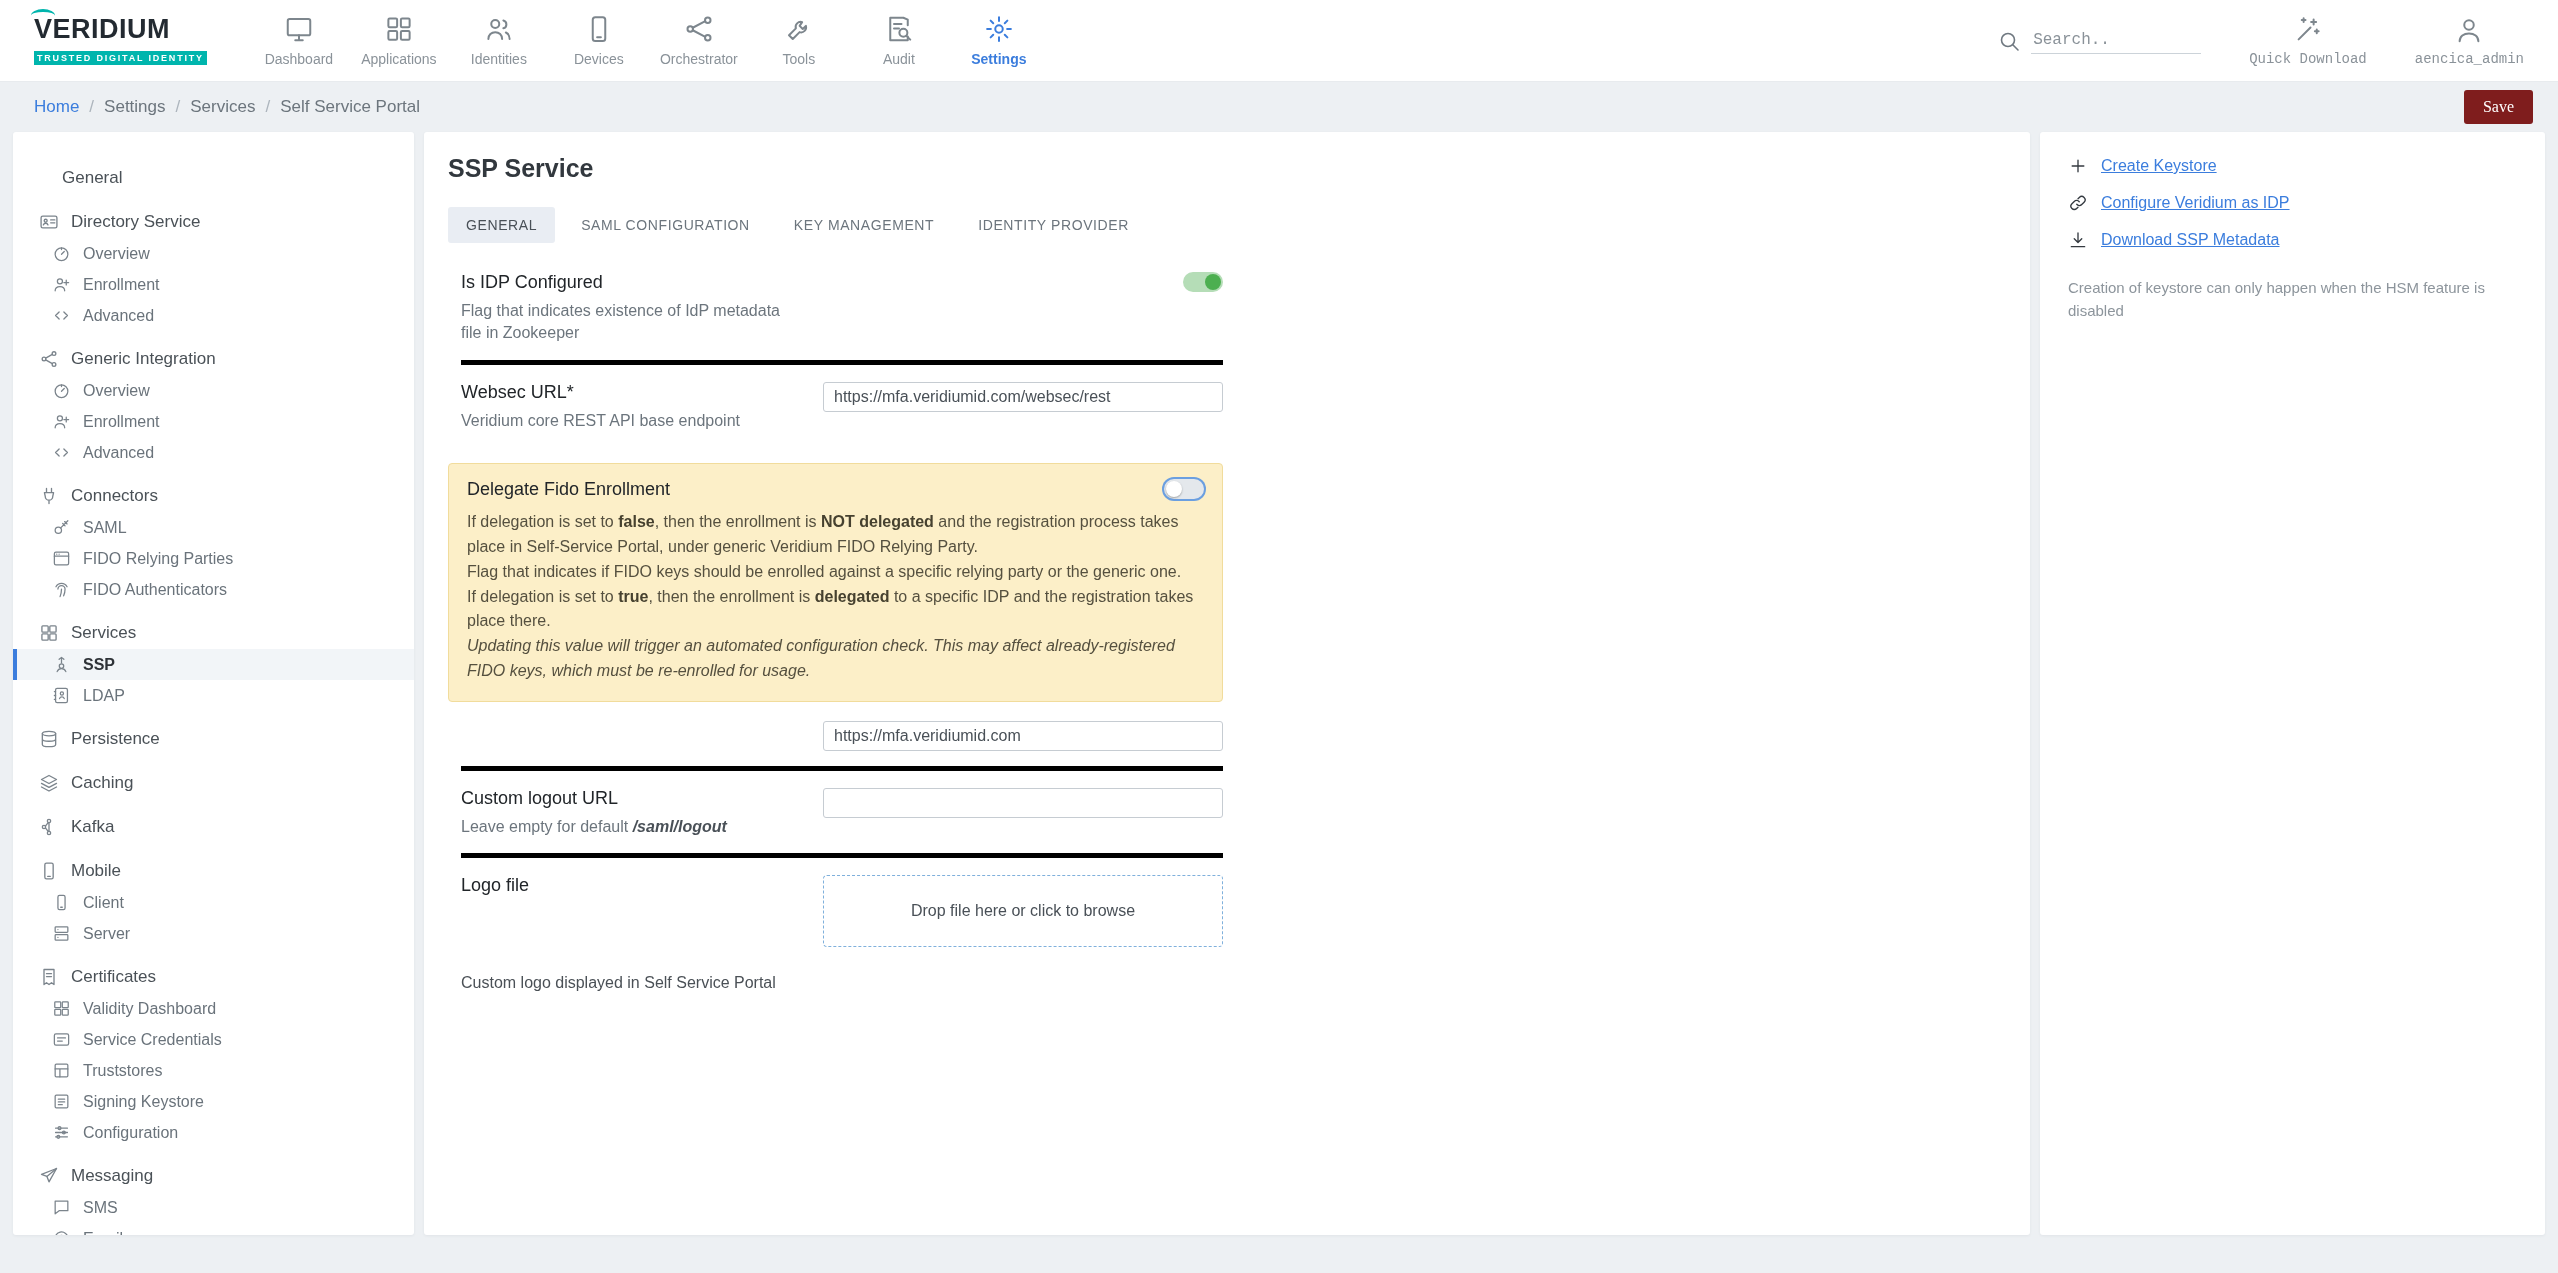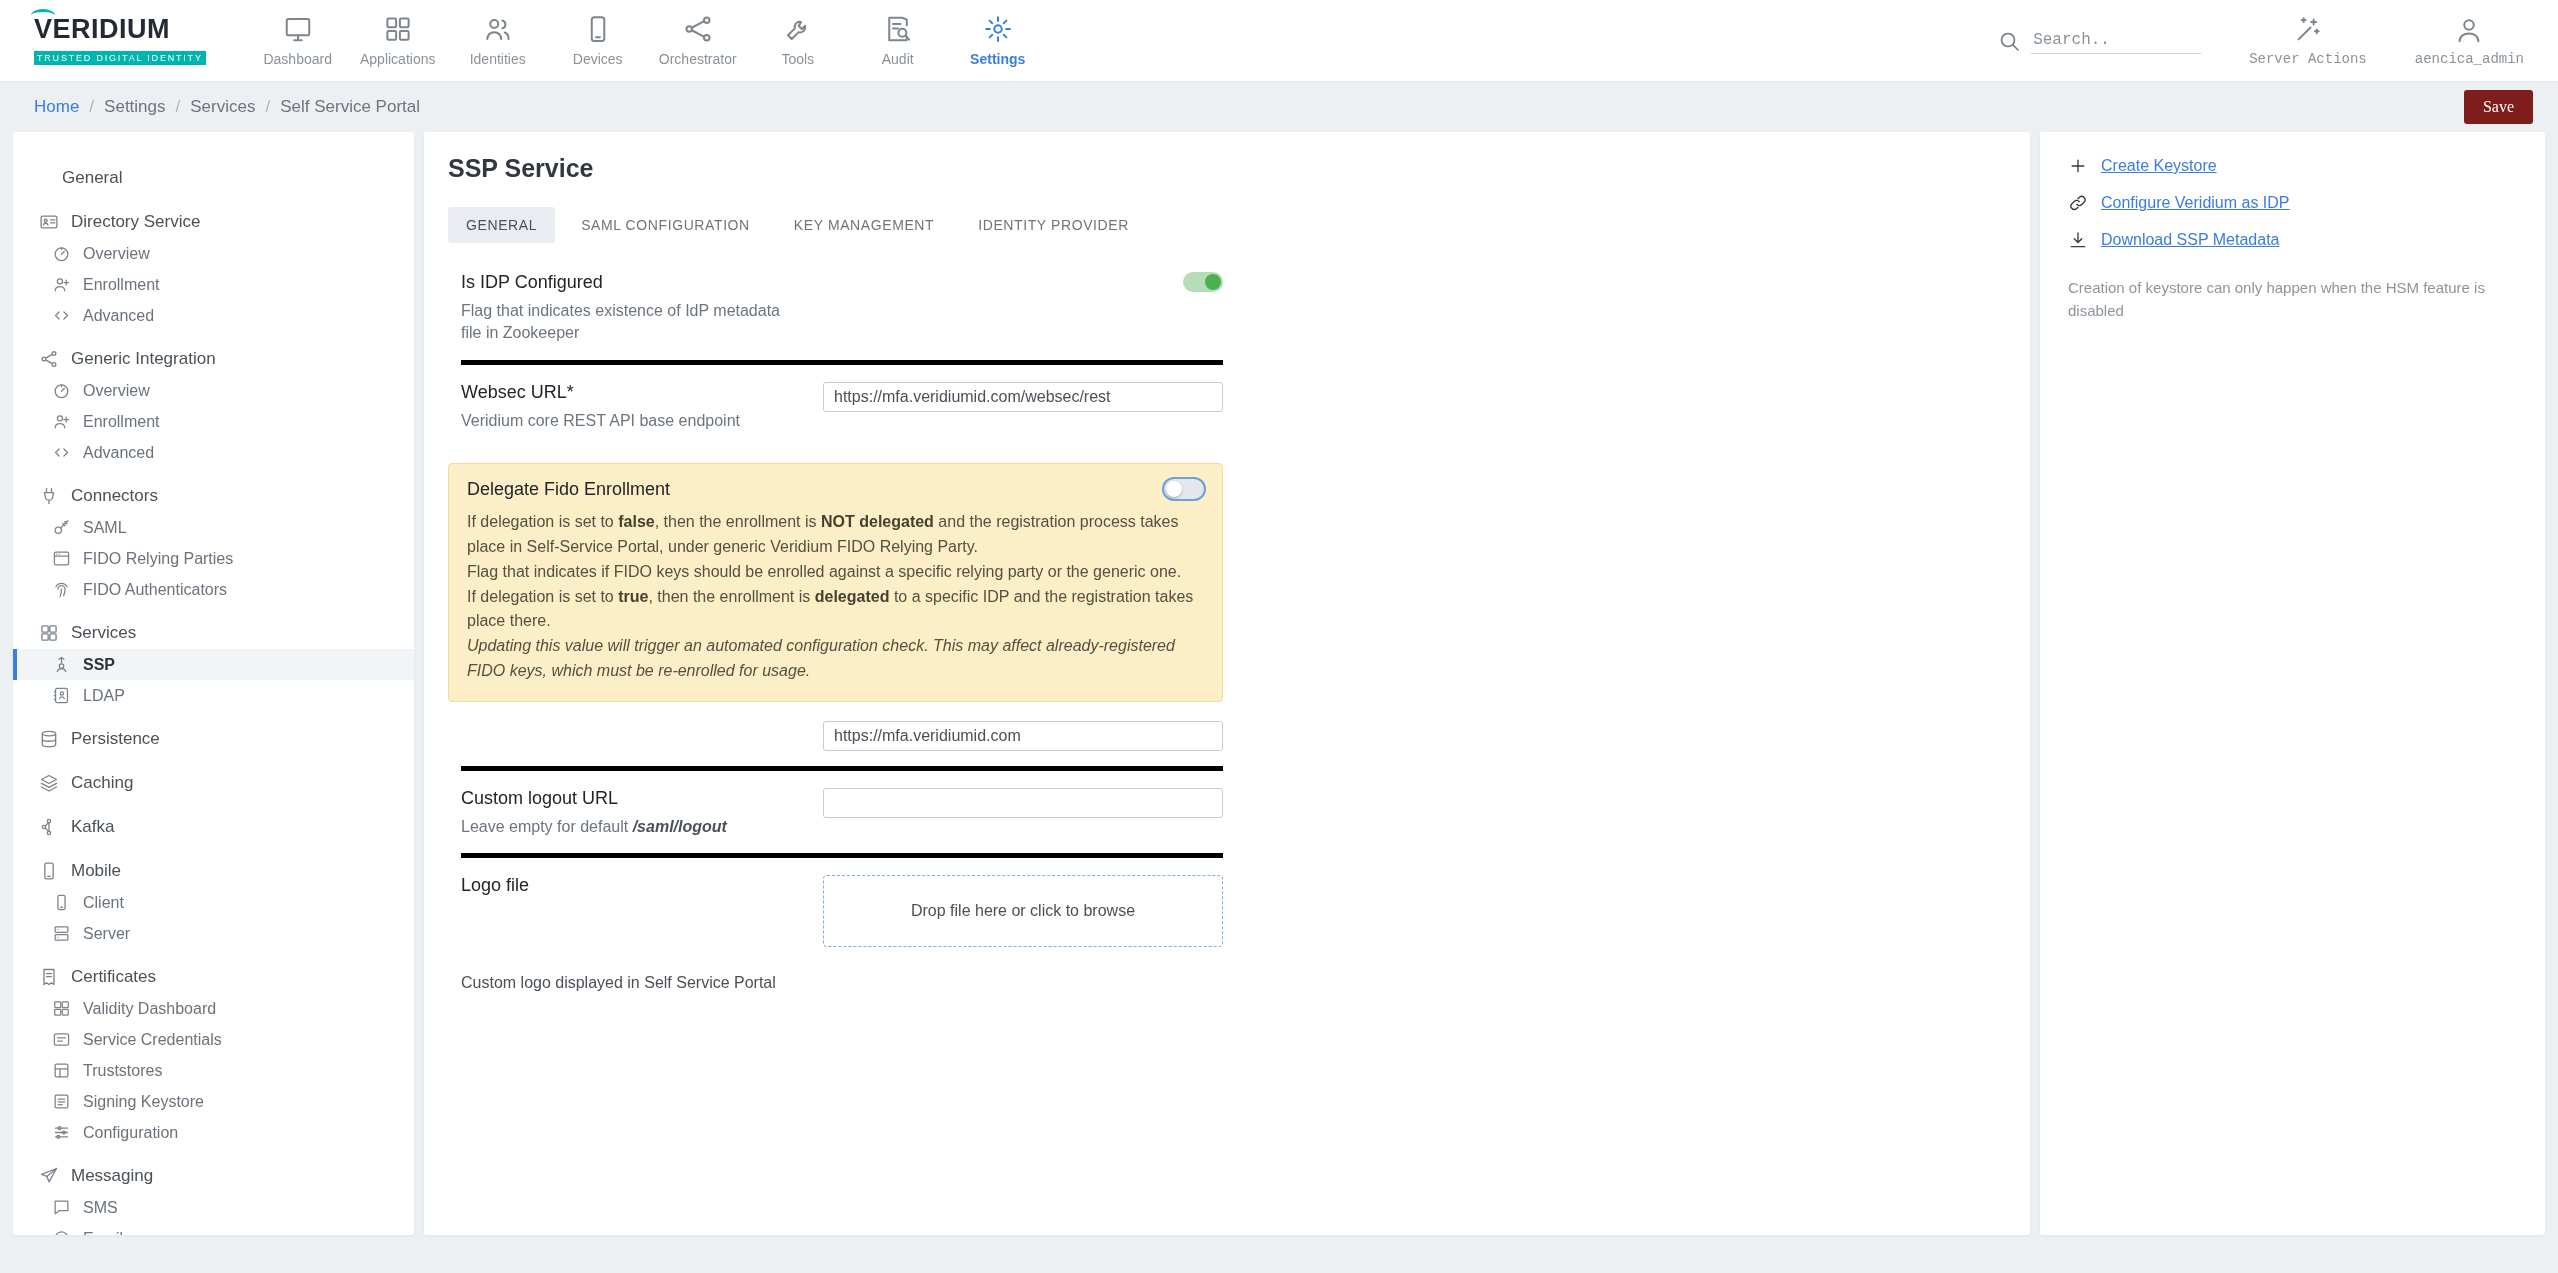--- a/index.html
+++ b/index.html
@@ -5,21 +5,21 @@
   * { margin:0; padding:0; box-sizing:border-box; }
   html,body { background:#edf0f3; }
   body { font-family:"Liberation Sans", sans-serif; color:#212529; }
   .page { width:2558px; height:1273px; display:flex; flex-direction:column; background:#edf0f3; overflow:hidden; }
 
   
   .topnav { height:82px; background:#fff; display:flex; align-items:center; padding:0 34px; border-bottom:1px solid #e8ebee; flex:0 0 82px; }
   .logo { display:flex; flex-direction:column; align-items:flex-start; cursor:pointer; }
   .logo-name { font-size:27px; font-weight:800; letter-spacing:.5px; color:#232a31; position:relative; line-height:1; }
   .logo-name::before { content:""; position:absolute; left:-3px; top:-7px; width:24px; height:10px; border-top:3px solid #00b5ad; border-radius:50%; }
-  .logo-tag { margin-top:8px; background:#00b5ad; color:#fff; font-size:9px; font-weight:400; letter-spacing:1.8px; padding:2px 3px; white-space:nowrap; }
+  .logo-tag { margin-top:8px; background:#00b5ad; color:#fff; font-size:9px; font-weight:700; letter-spacing:1.8px; padding:2px 3px; white-space:nowrap; }
   .nav-items { display:flex; margin-left:42px; }
   .nav-item { width:100px; display:flex; flex-direction:column; align-items:center; cursor:pointer; color:#8a9299; }
   .nav-item .lbl { font-size:14px; margin-top:7px; }
   .nav-i { width:30px; height:30px; color:#7d868d; }
   .nav-item.active { color:#3b7ddd; font-weight:600; }
   .nav-item.active .nav-i { color:#3b7ddd; }
   .top-right { margin-left:auto; display:flex; align-items:center; gap:48px;font-family:Liberation Mono, monospace; }
   .searchbox { display:flex; align-items:center; gap:10px; }
   .s-i { width:24px; height:24px; color:#6f7880; }
   .searchbox input { border:none; border-bottom:1px solid #ccd3d9; width:170px; font-size:16px; padding:4px 2px; outline:none; background:transparent; color:#495057; font-family:inherit; }
@@ -197,21 +197,21 @@
           </span>
         <input placeholder="Search.." style="">
       </div>
       <div class="top-mini">
         <span class="i m-i">
             <svg viewBox="0 0 24 24" fill="none" stroke="currentColor" stroke-width="1.6" stroke-linecap="round" stroke-linejoin="round">
               <path d="M4.5 19.5L14 10"></path>
               <path d="M16.5 3.5v4M14.5 5.5h4M19 11.5v3M17.5 13h3M8.5 2.5v3M7 4h3"></path>
             </svg>
           </span>
-        <span class="mini-lbl">Server Actions</span>
+        <span class="mini-lbl">Quick Download</span>
       </div>
       <div class="top-mini">
         <span class="i m-i">
             <svg viewBox="0 0 24 24" fill="none" stroke="currentColor" stroke-width="1.6" stroke-linecap="round" stroke-linejoin="round">
               <circle cx="12" cy="8" r="3.8"></circle>
               <path d="M4.5 21c0-4 3.3-6.3 7.5-6.3s7.5 2.3 7.5 6.3"></path>
             </svg>
           </span>
         <span class="mini-lbl">aencica_admin</span>
       </div>

